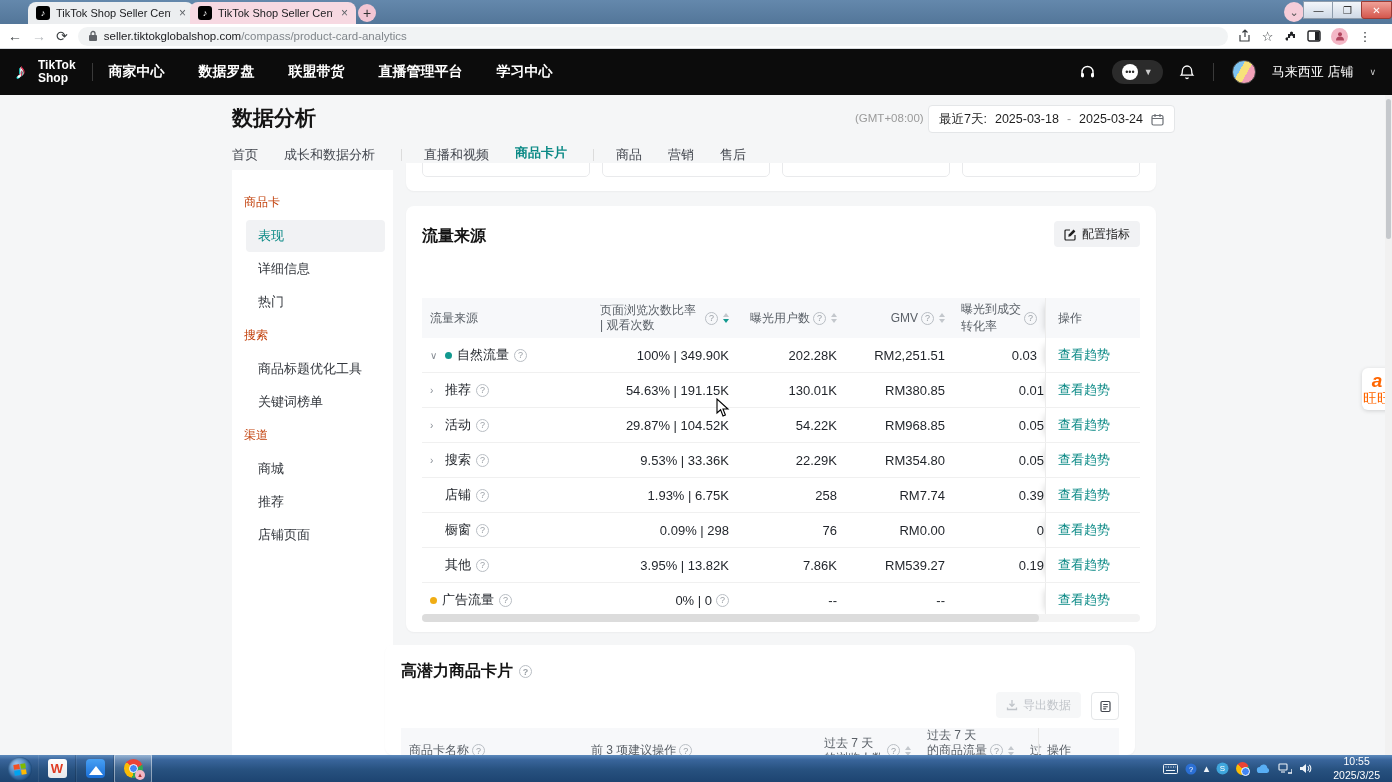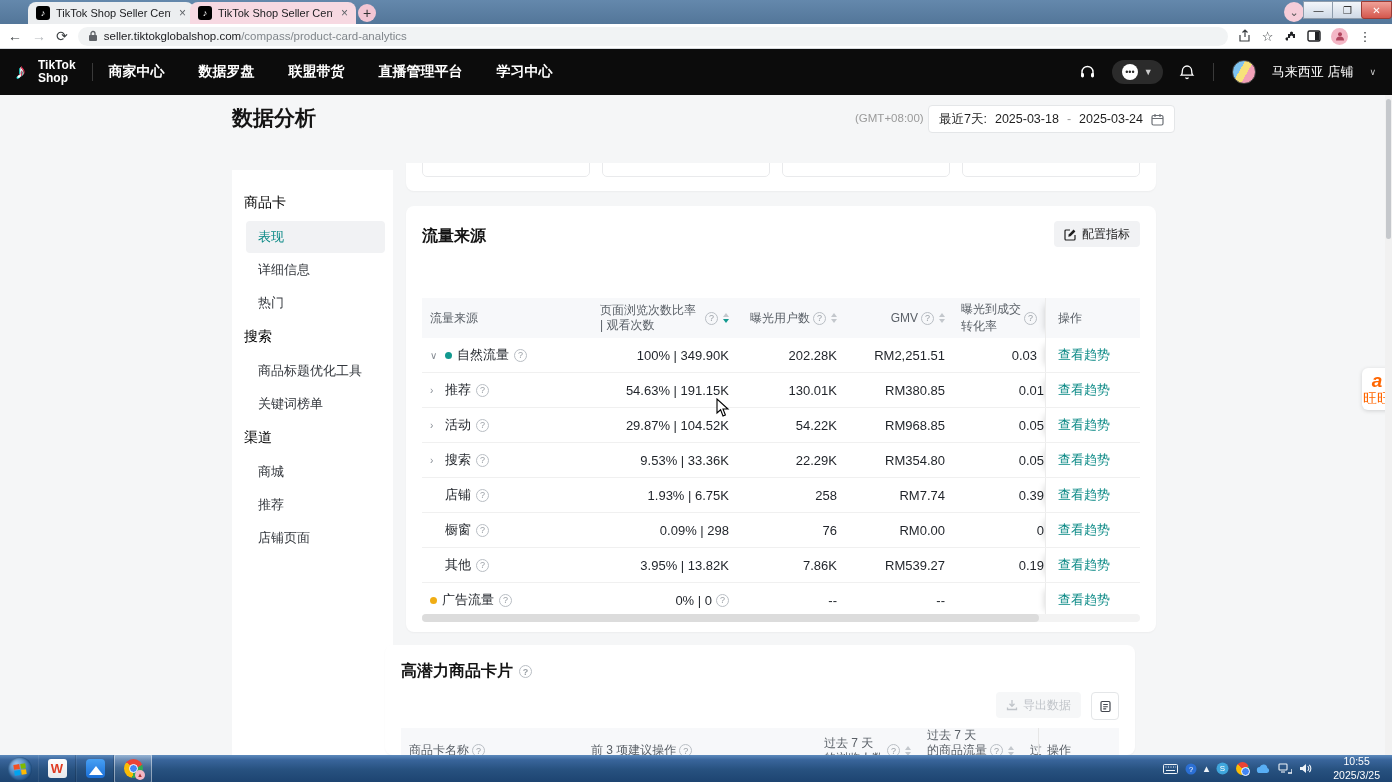--- a/index.html
+++ b/index.html
@@ -60,21 +60,21 @@
   #datebar{left:928px;top:105px;height:26px;background:#fff;border:1px solid #e4e6e8;border-radius:4px;
            display:flex;align-items:center;padding:0 10px;gap:8px;font-size:12.5px;color:#1f1f1f;}
   #gmt{left:855px;top:112px;font-size:11.5px;color:#9a9a9a;}
   #page-tabs{left:232px;top:144px;display:flex;align-items:center;font-size:13px;color:#42464e;}
   .ptab{margin-right:26px;padding-bottom:7px;white-space:nowrap;}
   .ptab.active{color:#0c8a86;font-weight:bold;border-bottom:3px solid #12998f;}
   .ptab-div{width:1px;height:12px;background:#dcdcdc;margin:0 22px 7px 0;}
 
   
   #sidebar{left:232px;top:170px;width:161px;height:585px;background:#fff;padding-top:16px;box-sizing:border-box;}
-  .sb-title{font-size:14px;color:#000000;padding:8px 0 8px 12px;}
+  .sb-title{font-size:12px;color:#c2410c;padding:8px 0 8px 12px;}
   .sb-item{font-size:13px;color:#33373d;padding:7px 0 7px 12px;margin:1px 8px 1px 14px;border-radius:4px;white-space:nowrap;}
   .sb-item.active{background:#f1f2f4;color:#0c8a86;}
 
   
   .card{position:absolute;background:#fff;border-radius:8px;box-shadow:0 1px 2px rgba(0,0,0,.04);}
   #metrics-strip{left:406px;top:163px;width:750px;height:28px;border-radius:0 0 8px 8px;overflow:hidden;}
   .mbox{position:absolute;top:-12px;height:26px;border:1px solid #e9eaec;border-radius:5px;box-sizing:border-box;}
 
   #traffic-card{left:406px;top:206px;width:750px;height:426px;}
   #traffic-title{left:16px;top:20px;position:absolute;font-size:16px;font-weight:bold;color:#141414;}
@@ -273,20 +273,31 @@
   <div class="abs" id="datebar">
     <span>最近7天:</span>
     <span>2025-03-18</span>
     <span style="color:#9a9a9a;">-</span>
     <span>2025-03-24</span>
     <svg width="13" height="13" viewBox="0 0 13 13">
       <rect x="1" y="2.5" width="11" height="9.5" rx="1.5" fill="none" stroke="#6b6f75" stroke-width="1.2"></rect>
       <path d="M1 5.5h11M4 1v3M9 1v3" stroke="#6b6f75" stroke-width="1.2"></path>
     </svg>
   </div>
+  <div class="abs" id="page-tabs">
+      <span class="ptab">首页</span>
+      <span class="ptab">成长和数据分析</span>
+      <span class="ptab-div"></span>
+      <span class="ptab">直播和视频</span>
+      <span class="ptab active">商品卡片</span>
+      <span class="ptab-div"></span>
+      <span class="ptab">商品</span>
+      <span class="ptab">营销</span>
+      <span class="ptab">售后</span>
+    </div>
 
   <div class="abs" id="sidebar">
       <div class="sb-title">商品卡</div>
       <div class="sb-item active">表现</div>
       <div class="sb-item">详细信息</div>
       <div class="sb-item">热门</div>
       <div class="sb-title">搜索</div>
       <div class="sb-item">商品标题优化工具</div>
       <div class="sb-item">关键词榜单</div>
       <div class="sb-title">渠道</div>

